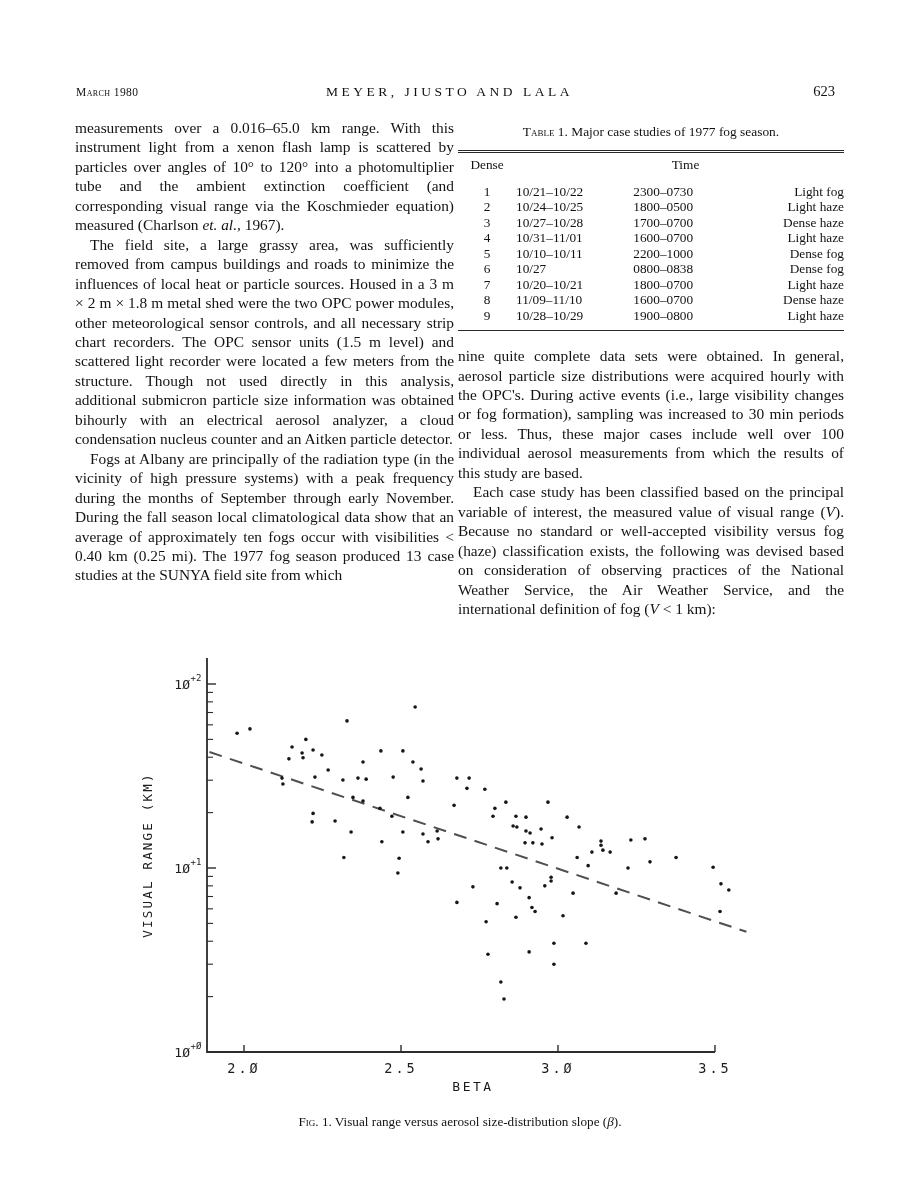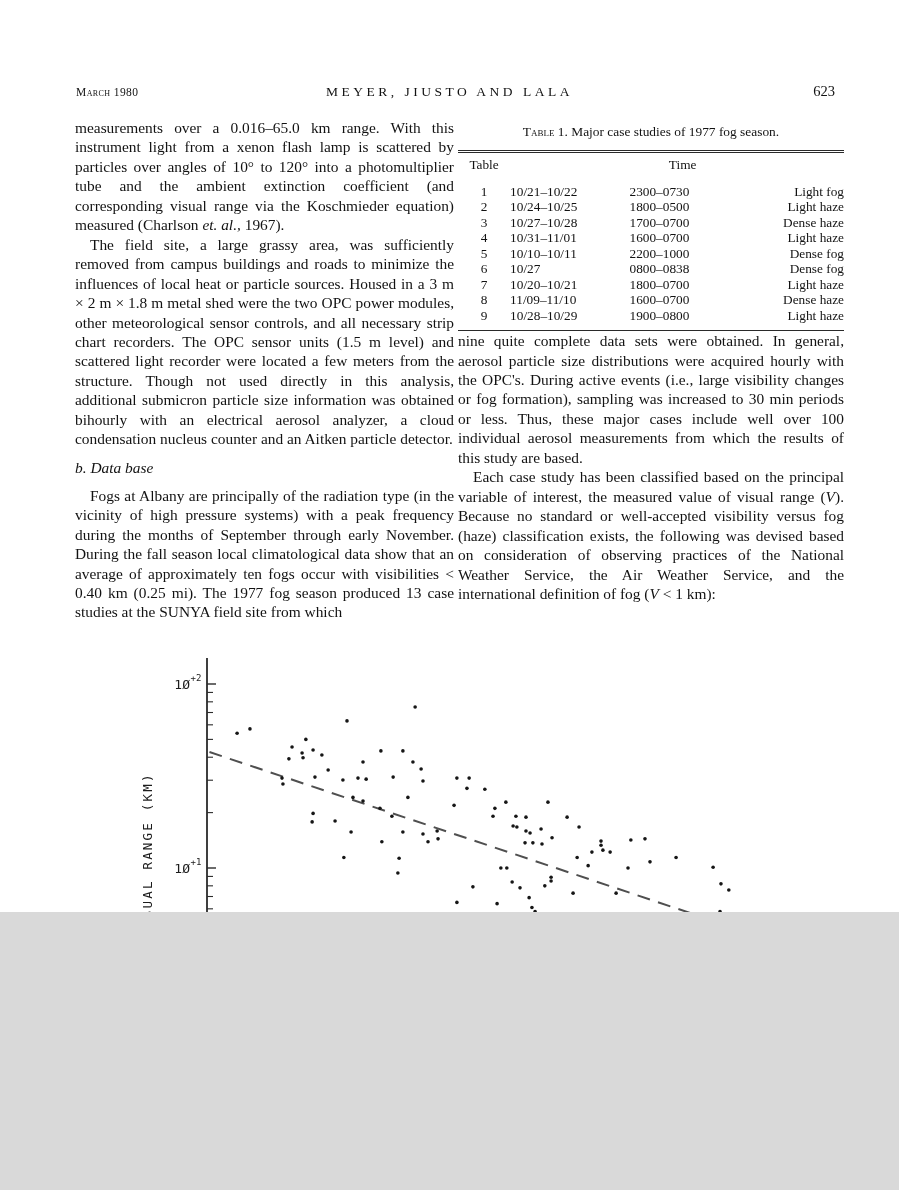--- a/index.html
+++ b/index.html
@@ -1,16 +1,16 @@
 <!DOCTYPE html>
 <html><head>
 <meta charset="utf-8">
 <style>
   html,body{margin:0;padding:0;background:#d9d9d9;}
-  .page{position:relative;width:899px;height:912px;background:#ffffff;
+  .page{position:relative;width:899px;height:1190px;background:#ffffff;
         font-family:"Liberation Serif","DejaVu Serif",serif;color:#121212;overflow:hidden;}
   
   .hdr-left{position:absolute;left:76px;top:86px;font-size:11.5px;font-variant:small-caps;letter-spacing:.4px;}
   .hdr-center{position:absolute;left:0;right:0;top:84px;text-align:center;font-size:13.5px;letter-spacing:3.5px;}
   .hdr-right{position:absolute;right:64px;top:83px;font-size:14.5px;}
   
   .col{position:absolute;top:118px;}
   .col-left{left:75px;width:379px;}
   .col-right{left:458px;width:386px;}
   .bp{font-size:15.4px;line-height:19.45px;text-align:justify;margin:0;}
@@ -24,49 +24,48 @@
         border-top:3px double #2a2a2a;border-bottom:1.4px solid #2a2a2a;}
   table.case-table thead th{font-weight:normal;text-align:center;padding:4px 0 5px 0;
         border-bottom:1.2px solid #2a2a2a;line-height:15px;vertical-align:bottom;}
   table.case-table tbody tr:first-child td{padding-top:7px;}
   table.case-table tbody tr:last-child td{padding-bottom:7px;}
   table.case-table td{line-height:15.45px;padding:0;}
   td.c0{text-align:center;}
   td.c1{text-align:left;padding-left:27px;}
   td.c2{text-align:left;padding-left:22px;}
   td.c3{text-align:right;padding-left:17px;}
-  .after-table{}
+  .after-table{margin-top:15px;}
   
   .figure-wrap{position:absolute;left:0;top:648px;width:899px;height:460px;}
   .fig-caption{position:absolute;left:75px;top:1114px;width:770px;text-align:center;font-size:13.2px;}
   svg text{fill:#1c1c1c;}
   .plot-mono{font-family:"DejaVu Sans Mono","Liberation Mono",monospace;}
 </style>
 </head>
 <body>
 
 <div class="page">
 
   <div class="hdr-left">March 1980</div>
   <div class="hdr-center">MEYER, JIUSTO AND LALA</div>
   <div class="hdr-right">623</div>
 
   <div class="col col-left">
     <p class="bp"><span>measurements over a 0.016–65.0 km range. With this instrument light from a xenon flash lamp is scattered by particles over angles of 10° to 120° into a photomultiplier tube and the ambient extinction coefficient (and corresponding visual range via the Koschmieder equation) measured (Charlson </span><span class="it">et. al.,</span><span> 1967).</span></p>
     <p class="bp indent"><span>The field site, a large grassy area, was sufficiently removed from campus buildings and roads to minimize the influences of local heat or particle sources. Housed in a 3 m × 2 m × 1.8 m metal shed were the two OPC power modules, other meteorological sensor controls, and all necessary strip chart recorders. The OPC sensor units (1.5 m level) and scattered light recorder were located a few meters from the structure. Though not used directly in this analysis, additional submicron particle size information was obtained bihourly with an electrical aerosol analyzer, a cloud condensation nucleus counter and an Aitken particle detector.</span></p>
-    <h3 class="sec-h">b. Data base</h3>
     <p class="bp indent"><span>Fogs at Albany are principally of the radiation type (in the vicinity of high pressure systems) with a peak frequency during the months of September through early November. During the fall season local climatological data show that an average of approximately ten fogs occur with visibilities &lt; 0.40 km (0.25 mi). The 1977 fog season produced 13 case studies at the SUNYA field site from which</span></p>
   </div>
 
   <div class="col col-right">
     <div class="tbl-caption"><span class="sc">Table 1.</span><span> Major case studies of 1977 fog season.</span></div>
     <table class="case-table">
       <thead>
           <tr>
-            <th style="border-bottom: none;">Table</th>
+            <th style="border-bottom: none;">Dense</th>
             <th style="border-bottom: none;"></th>
             <th style="border-bottom: none;">Time</th>
             <th style="border-bottom: none;"></th>
           </tr>
         </thead>
       <tbody>
           <tr>
             <td class="c0">1</td>
             <td class="c1">10/21–10/22</td>
             <td class="c2">2300–0730</td>

